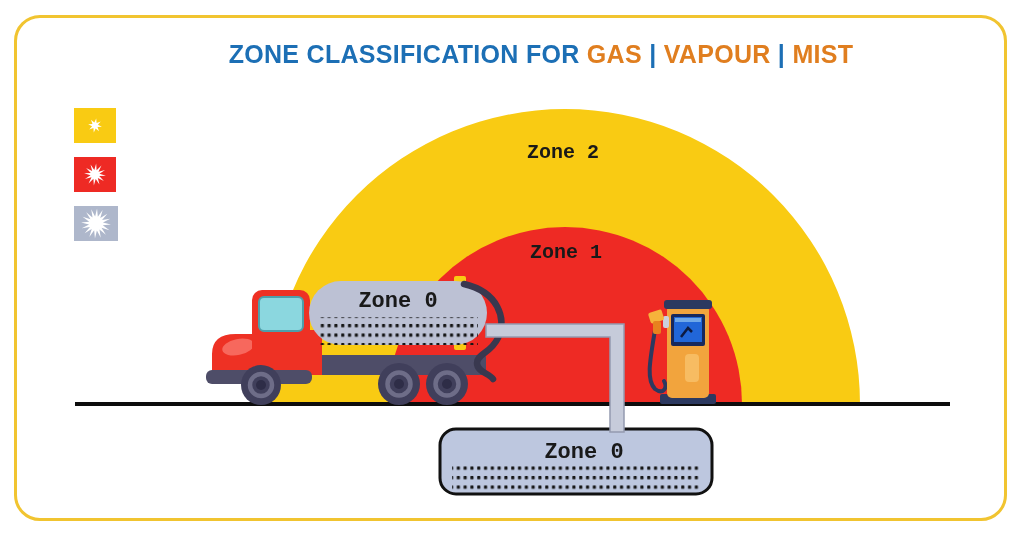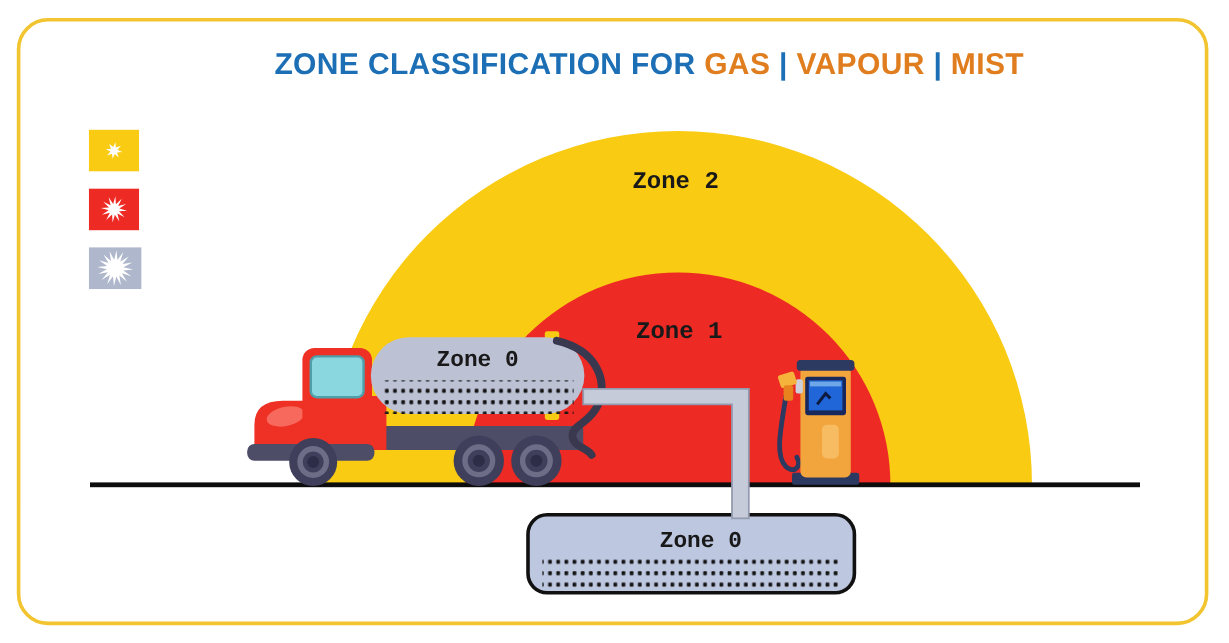--- a/index.html
+++ b/index.html
@@ -17,21 +17,21 @@
   }
   .t-blue{color:var(--title-blue);}
   .t-orange{color:var(--title-orange);}
   .legend{position:absolute;left:74px;top:108px;width:44px;}
   .legend-swatch{margin-bottom:14px;line-height:0;}
   .scene{position:absolute;left:0;top:0;}
   .zone-label{
     position:absolute;width:120px;text-align:center;
     font-size:20px;font-weight:700;color:var(--label-black);font-family:Liberation Mono, monospace;
   }
-  .zone-label.small{font-size:19px;}
+  .zone-label.small{font-size:22px;}
 </style>
 </head>
 <body>
 
 <div id="stage">
 
   <div class="card-border"></div>
 
   <div class="title">
     <span class="t-blue">ZONE CLASSIFICATION FOR</span>
@@ -128,17 +128,17 @@
 
     <g>
       <rect x="440" y="429" width="272" height="65" rx="16" style="fill:var(--underground-gray);stroke:#111;stroke-width:3"></rect>
       <rect x="452" y="461" width="248" height="29" fill="url(#dotp)"></rect>
     </g>
 
     <path d="M486 324 H624 V432 H610 V337 H486 Z" style="fill:var(--pipe-gray);stroke:var(--pipe-edge);stroke-width:1.5"></path>
   </svg>
 
   <div class="zone-label" style="left:503px;top:141px;">Zone 2</div>
-  <div class="zone-label" style="left:506px;top:241px;margin-top:25px;">Zone 1</div>
+  <div class="zone-label" style="left:506px;top:241px;">Zone 1</div>
   <div class="zone-label small" style="left:338px;top:289px;">Zone 0</div>
   <div class="zone-label small" style="left:524px;top:440px;">Zone 0</div>
 
 </div>
 
 </body></html>

